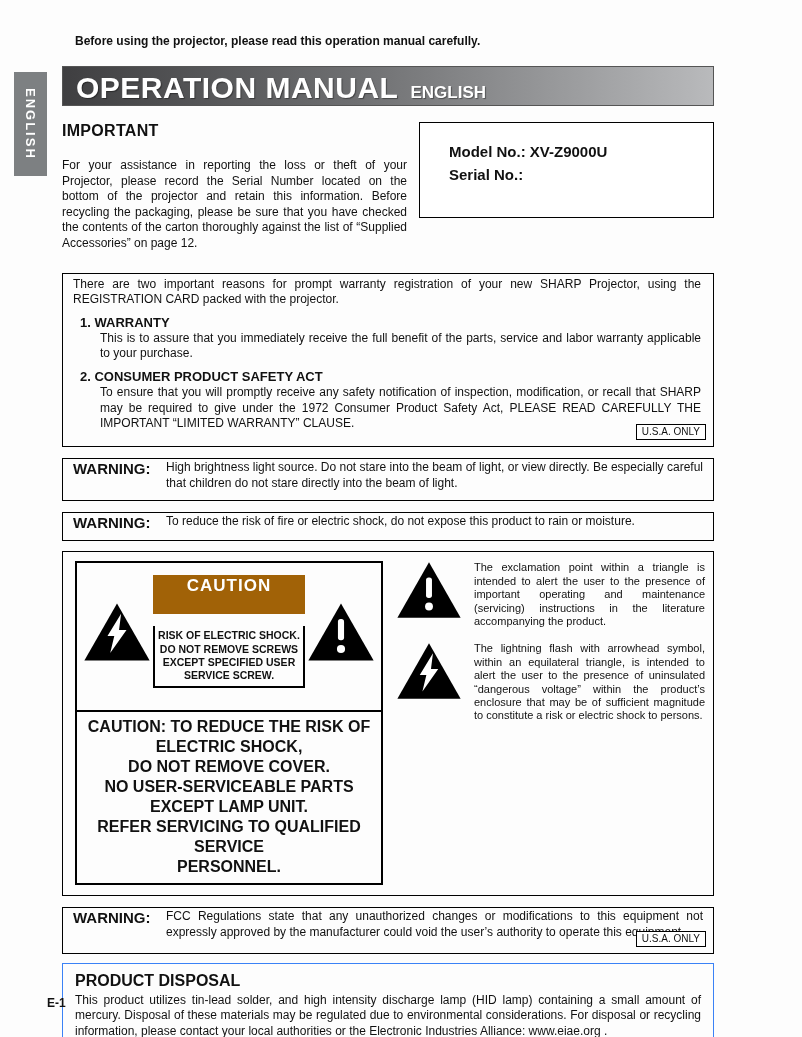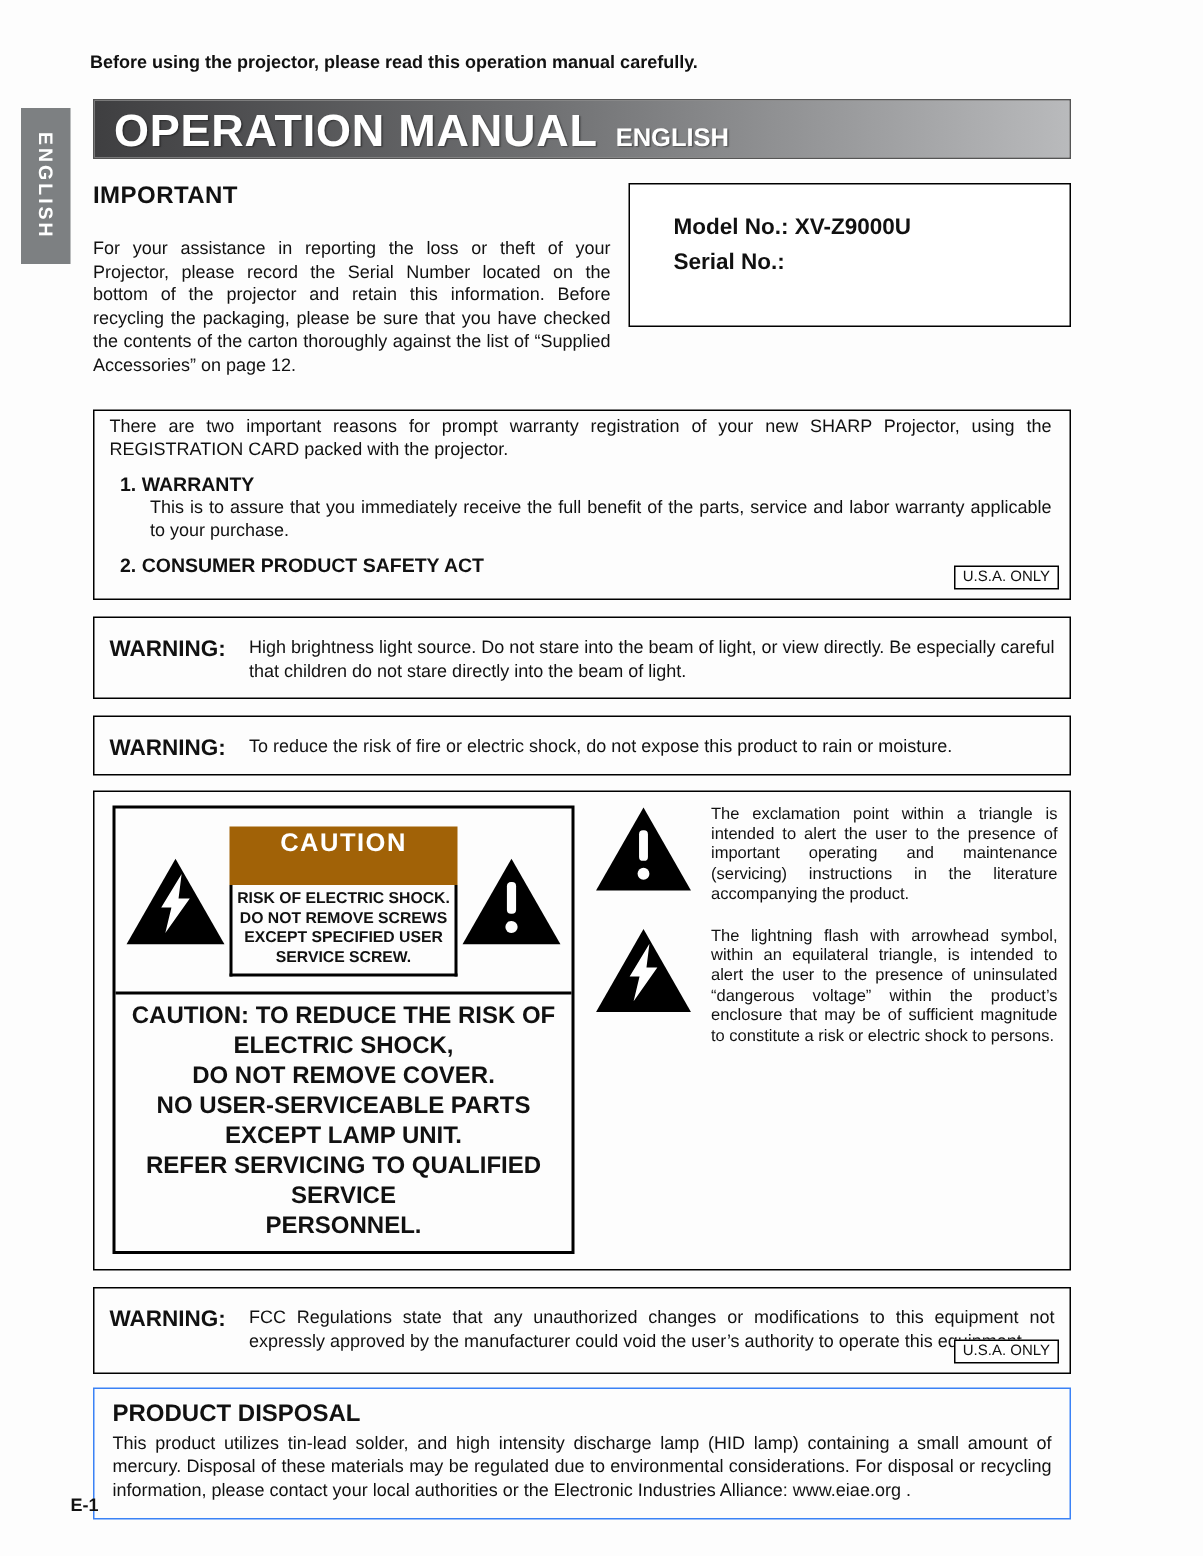--- a/index.html
+++ b/index.html
@@ -1,20 +1,20 @@
 <!DOCTYPE html>
 <html><head>
 <meta charset="utf-8">
 <style>
   * { margin:0; padding:0; box-sizing:border-box; }
   html,body { background:#e8e8e8; }
   body { font-family:"Liberation Sans", sans-serif; color:#111; }
   .page { position:relative; width:802px; height:1037px; background:#fdfdfd; overflow:hidden; margin:0 auto; }
 
-  .top-notice { position:absolute; left:60px; top:34px; font-size:12px; font-weight:bold; }
+  .top-notice { position:absolute; left:75px; top:34px; font-size:12px; font-weight:bold; }
 
   .side-tab { position:absolute; left:14px; top:72px; width:33px; height:104px; background:#7d8082; display:flex; align-items:center; justify-content:center; }
   .side-tab span { writing-mode:vertical-rl; color:#fff; font-weight:bold; font-size:13px; letter-spacing:2px; }
 
   .content { position:absolute; left:62px; top:66px; width:652px; }
 
   .banner { height:40px; background:linear-gradient(90deg,#3f3f41 0%,#6e6f71 45%,#b9babc 100%); display:flex; align-items:baseline; padding:5px 0 0 13px; border:1px solid #555; }
   .banner-title { font-size:30px; line-height:32px; font-weight:bold; color:#fff; letter-spacing:0.5px; text-shadow:1px 1px 1px rgba(0,0,0,0.4); }
   .banner-lang { font-size:17px; font-weight:bold; color:#fff; margin-left:12px; text-shadow:1px 1px 1px rgba(0,0,0,0.4); }
 
@@ -25,35 +25,35 @@
 
   .model-box { width:295px; height:96px; border:1px solid #000; padding:20px 8px 0 29px; background:#fff; }
   .model-line { font-size:15px; font-weight:bold; }
   .model-line + .model-line { margin-top:6px; }
 
   .warranty-box { position:relative; border:1px solid #000; margin-top:21px; padding:3px 12px 14px 10px; }
   .w-title { font-size:13px; font-weight:bold; margin:7px 0 1px 7px; }
   .w-body { margin-left:27px; }
   .usa-only { position:absolute; right:7px; bottom:6px; border:1px solid #000; font-size:10px; padding:1px 5px 2px; background:#fff; white-space:nowrap; }
 
-  .warning-box { position:relative; display:flex; border:1px solid #000; margin-top:11px; padding:12px 10px 9px; }
+  .warning-box { position:relative; display:flex; border:1px solid #000; margin-top:11px; padding:1px 10px 9px; }
   .warning-label { font-size:15px; font-weight:bold; width:93px; flex-shrink:0; }
   .warning-body { font-size:12px; line-height:1.32; text-align:justify; flex:1; }
   .fcc-box { padding-bottom:12px; }
 
   .caution-outer { display:flex; border:1px solid #000; margin-top:10px; padding:9px 8px 10px 12px; gap:13px; }
   .caution-inner { width:308px; border:2px solid #000; align-self:flex-start; }
   .caution-top { display:flex; align-items:center; justify-content:space-between; padding:12px 6px 10px; }
   .tri { display:block; }
   .tri-sm { width:68px; height:60px; flex-shrink:0; }
   .tri-md { width:66px; height:58px; flex-shrink:0; }
   .caution-center { width:152px; }
   .caution-bar { background:#a16207; color:#fff; font-weight:bold; font-size:17px; text-align:center; letter-spacing:1px; padding:1px 0 18px; }
   .risk-box { border:2px solid #000; border-top:none; font-size:10.5px; font-weight:bold; text-align:center; line-height:1.25; padding:3px 1px 4px; }
-  .pre { white-space:pre-line; }
+  .pre { white-space:pre-line;margin-top:12px; }
   .caution-bottom { border-top:2px solid #000; font-size:16px; font-weight:bold; text-align:center; line-height:1.25; padding:5px 2px 6px; }
   .caution-right { flex:1; display:flex; flex-direction:column; gap:14px; }
   .explain-row { display:flex; gap:12px; align-items:flex-start; }
   .explain-text { font-size:11px; line-height:1.22; text-align:justify; flex:1; }
 
   .disposal-box { border:1px solid #3b82f6; margin-top:9px; padding:8px 12px 10px; }
   .h-disposal { font-size:16px; font-weight:bold; margin-bottom:3px; }
 
   .page-number { position:absolute; left:47px; top:996px; font-size:12px; font-weight:bold; }
 </style>
@@ -87,20 +87,21 @@
     </div>
 
     <div class="warranty-box">
       <p class="body-just">There are two important reasons for prompt warranty registration of your new SHARP Projector, using the REGISTRATION CARD packed with the projector.</p>
       <div>
         <div class="w-title">1. WARRANTY</div>
         <p class="w-body body-just">This is to assure that you immediately receive the full benefit of the parts, service and labor warranty applicable to your purchase.</p>
       </div>
       <div>
         <div class="w-title">2. CONSUMER PRODUCT SAFETY ACT</div>
+        <p class="w-body body-just">To ensure that you will promptly receive any safety notification of inspection, modification, or recall that SHARP may be required to give under the 1972 Consumer Product Safety Act, PLEASE READ CAREFULLY THE IMPORTANT “LIMITED WARRANTY” CLAUSE.</p>
       </div>
       <span class="usa-only">U.S.A. ONLY</span>
     </div>
 
     <div class="warning-box">
       <span class="warning-label">WARNING:</span>
       <p class="warning-body">High brightness light source. Do not stare into the beam of light, or view directly. Be especially careful that children do not stare directly into the beam of light.</p>
     </div>
 
     <div class="warning-box">

